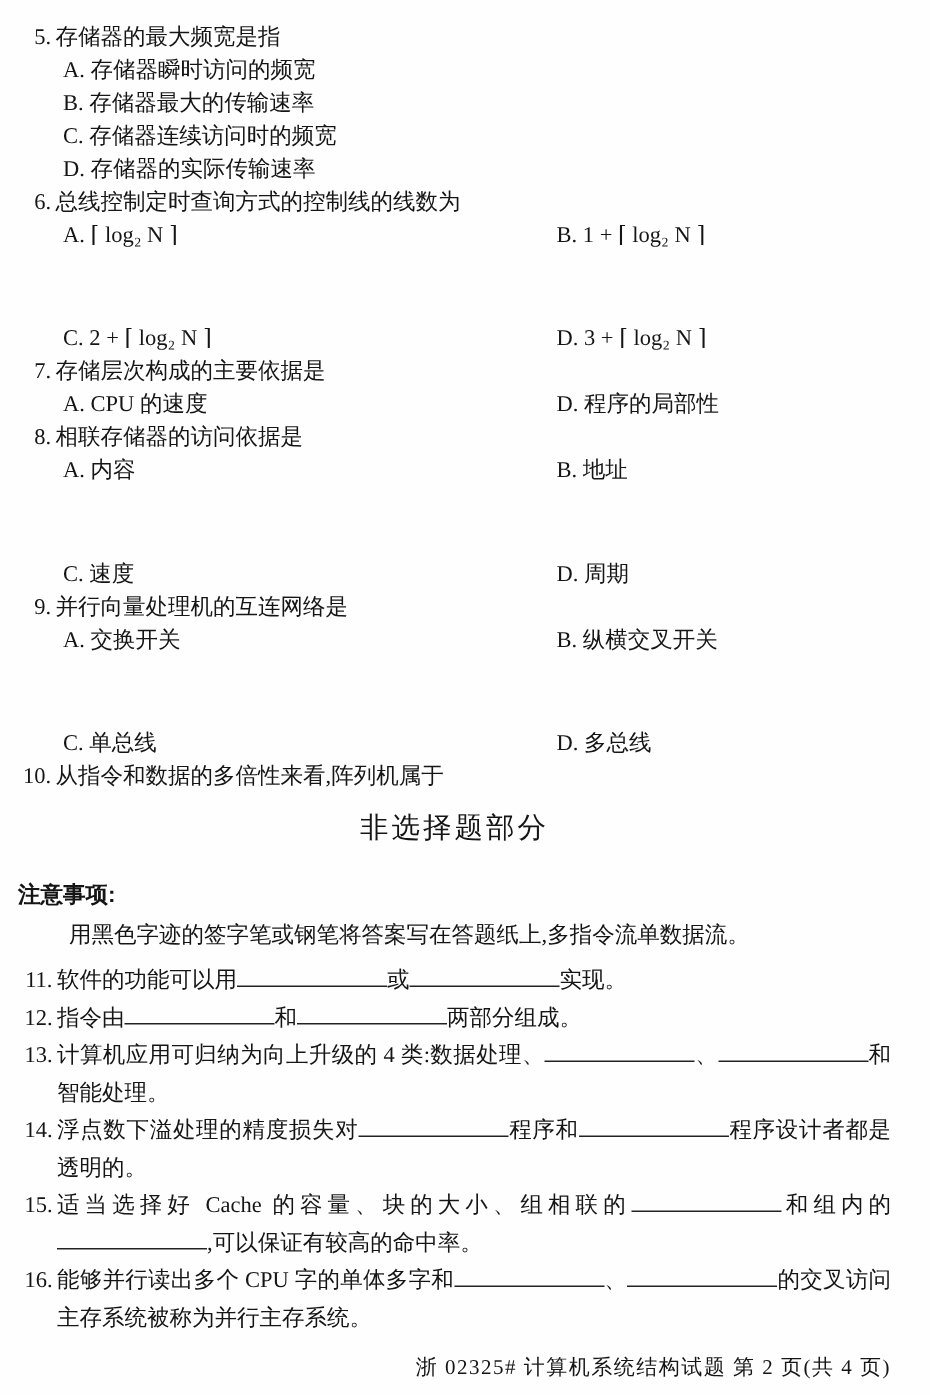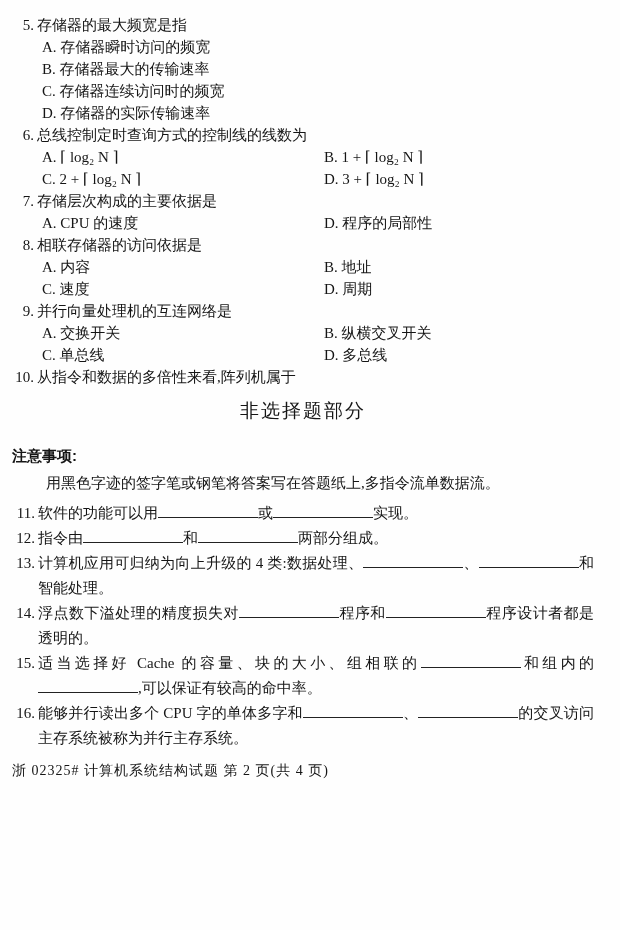--- a/index.html
+++ b/index.html
@@ -25,20 +25,21 @@
     flex: 0 0 22px;
     text-align: right;
     margin-right: 3px;
     white-space: nowrap;
   }
   .q-stem { flex: 1; }
   .opts { padding-left: 30px; }
   .opts.two-col {
     display: grid;
     grid-template-columns: 282px 1fr;
+    gap: 47px;
   }
   .opt { display: block; }
 
   
   .section-title {
     text-align: center;
     font-weight: normal;
     font-size: 19px;
     letter-spacing: 2px;
     margin: 10px 0 20px 0;
@@ -76,21 +77,21 @@
   .fq-body { flex: 1; text-align: justify; }
   .blank {
     display: inline-block;
     width: 100px;
     height: 2px;
     border-bottom: 1px solid #222;
   }
 
   
   .footer {
-    text-align: left;
+    text-align: right;
     margin-top: 11px;
     font-size: 14px;
     letter-spacing: 1px;
   }
 </style>
 </head>
 <body>
 
 <div class="page">
 

